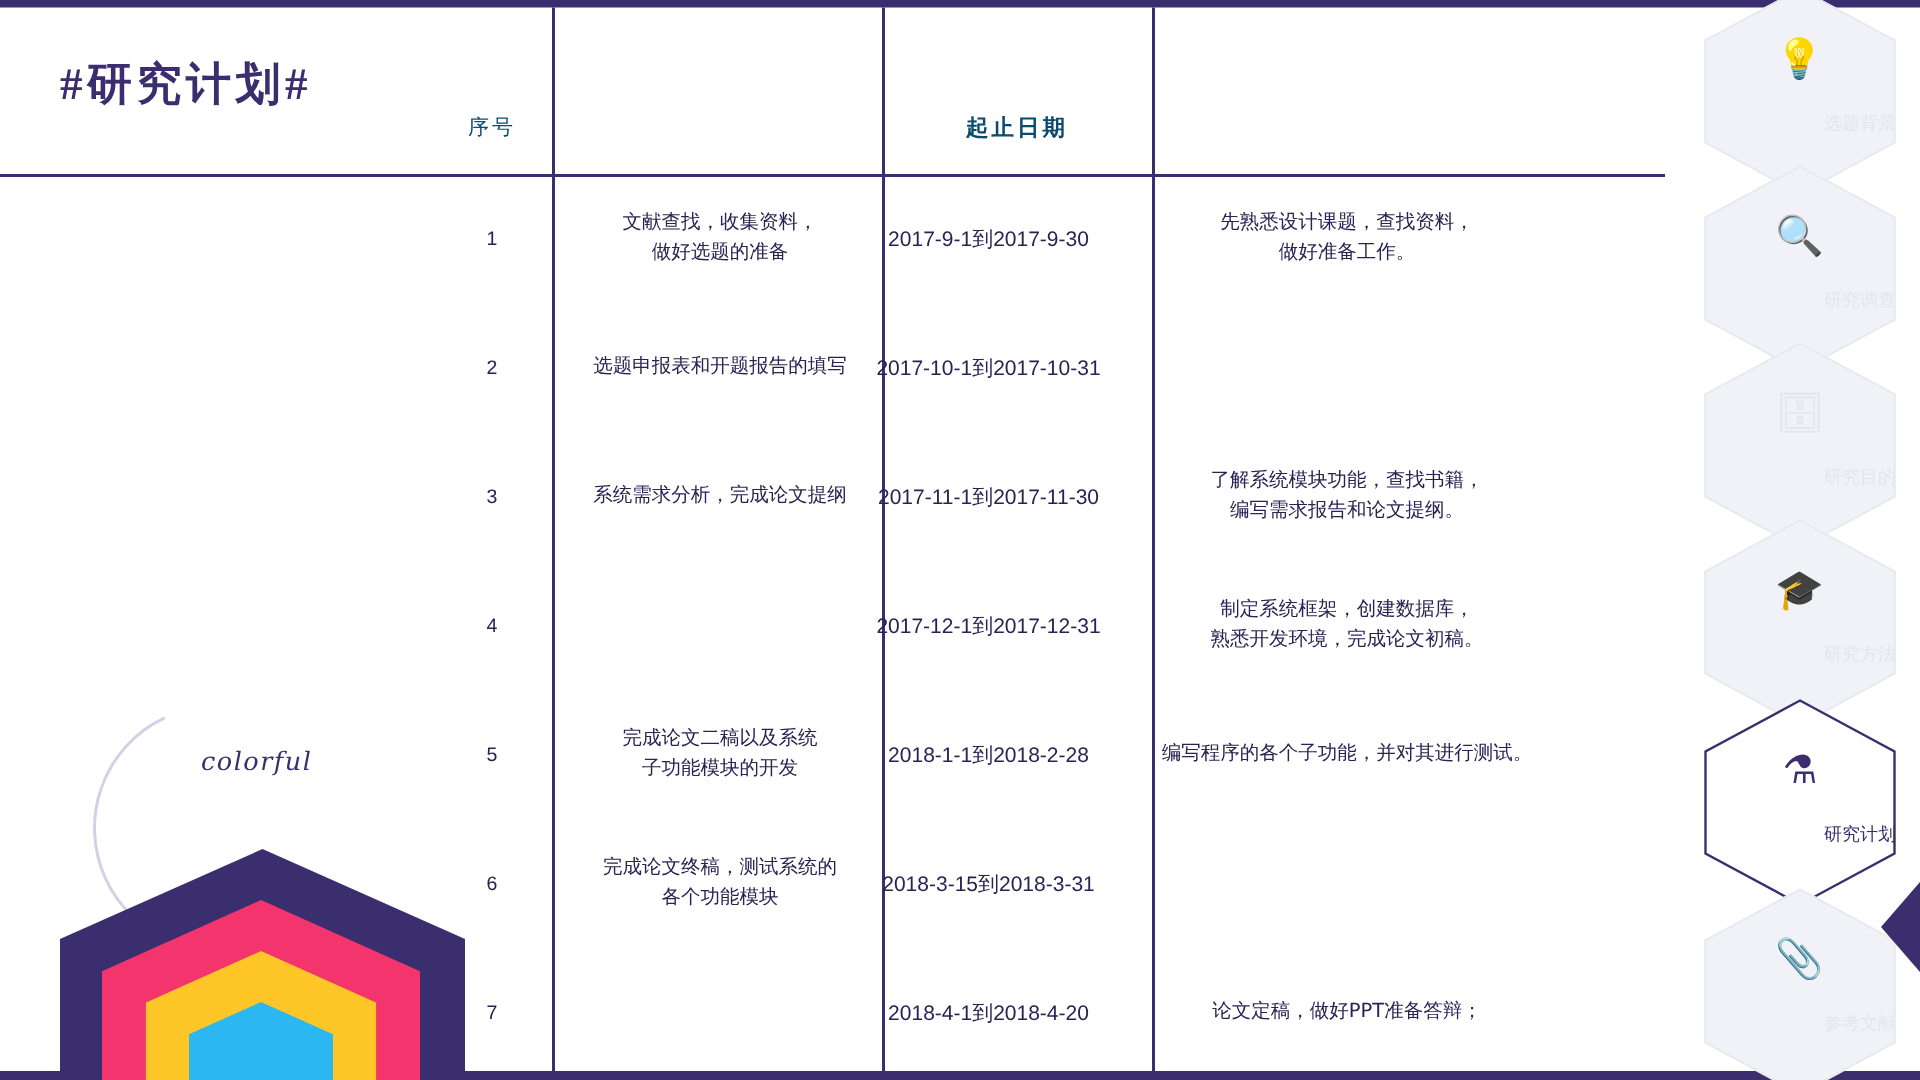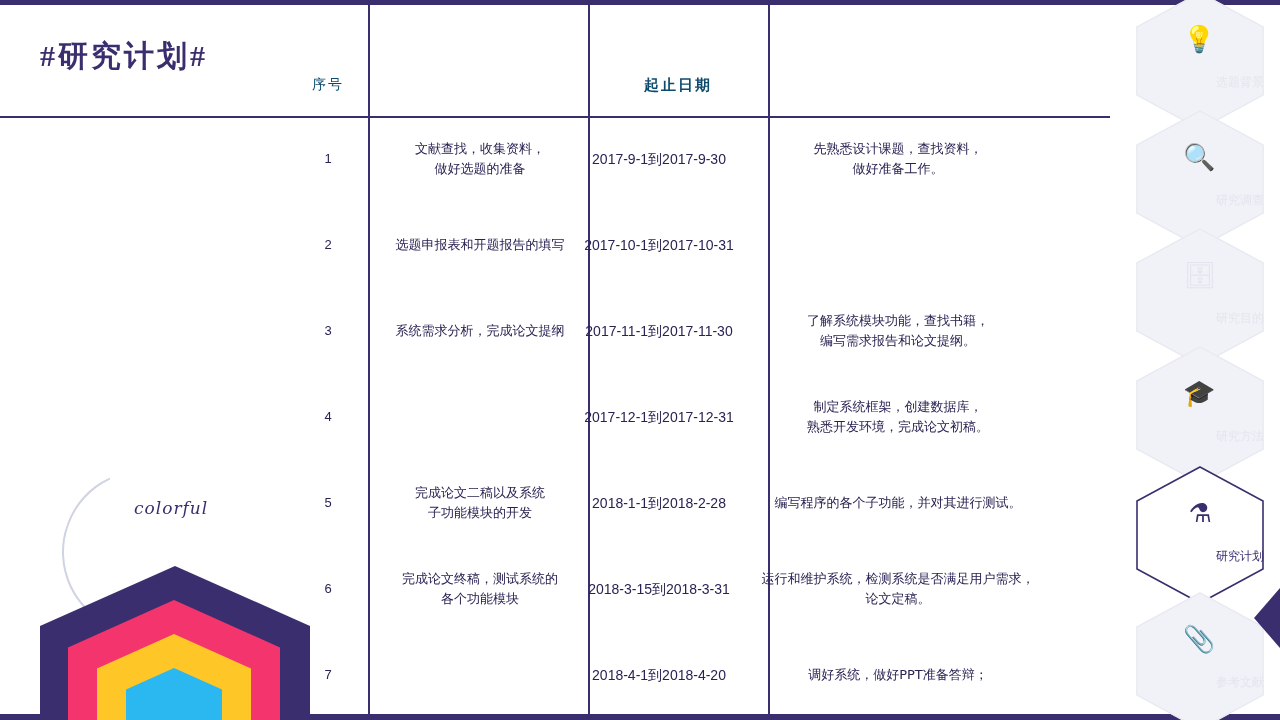--- a/index.html
+++ b/index.html
@@ -265,33 +265,30 @@
       <div class="row" style="top: 546px;">
         <div class="cell c-no">
           <div>6</div>
         </div>
         <div class="cell c-work">
           <div>完成论文终稿，测试系统的<br>各个功能模块</div>
         </div>
         <div class="cell c-date">
           <div>2018-3-15到2018-3-31</div>
         </div>
-        <div class="cell c-note">
-          <div>运行和维护系统，检测系统是否满足用户需求，<br>论文定稿。</div>
-        </div>
       </div>
       <div class="row" style="top: 632px;">
         <div class="cell c-no">
           <div>7</div>
         </div>
         <div class="cell c-date">
           <div>2018-4-1到2018-4-20</div>
         </div>
         <div class="cell c-note">
-          <div>调好系统，做好PPT准备答辩；</div>
+          <div>论文定稿，做好PPT准备答辩；</div>
         </div>
       </div>
     </div>
 
   <div class="arc"></div>
   <div class="colorful-text">colorful</div>
 
   <div class="hexstack">
     <div class="hex hex1"></div>
     <div class="hex hex2"></div>

